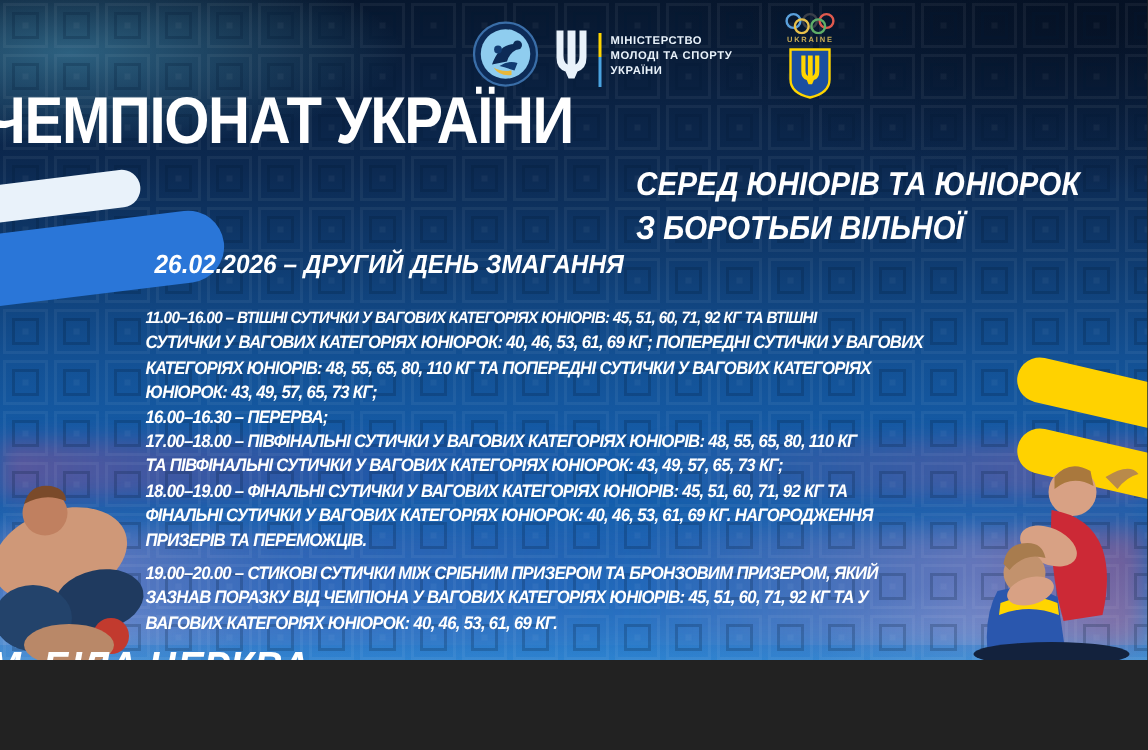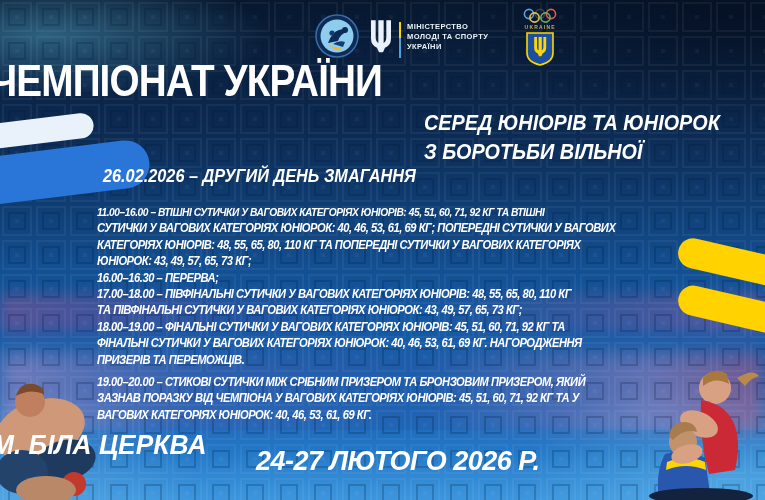--- a/index.html
+++ b/index.html
@@ -1,16 +1,16 @@
 <!DOCTYPE html>
 <html><head>
 <meta charset="utf-8">
 <style>
   html,body{margin:0;padding:0;background:#222;}
-  .poster{position:relative;width:765px;height:500px;overflow:hidden;
+  .poster{position:relative;width:765px;height:440px;overflow:hidden;
     font-family:"Liberation Sans",sans-serif;color:#fff;
     background:linear-gradient(180deg,#07172e 0%,#0a2141 14%,#0c2a52 26%,#0f3c71 40%,#135093 54%,#155ba6 66%,#1560ae 78%,#1a6dbf 90%,#2e86d2 100%);}
   .layer{position:absolute;left:0;top:0;width:765px;height:500px;pointer-events:none;}
   .streaks{background:
       radial-gradient(ellipse 320px 90px at 6% 7%, rgba(74,152,186,.55), transparent 70%),
       radial-gradient(ellipse 420px 160px at 97% 3%, rgba(3,10,24,.5), transparent 70%),
       radial-gradient(ellipse 260px 140px at 2% 97%, rgba(130,195,235,.5), transparent 70%),
       radial-gradient(ellipse 300px 150px at 95% 96%, rgba(120,200,240,.55), transparent 70%);}
   .band{position:absolute;width:765px;pointer-events:none;}
   .band-a{top:294px;height:38px;filter:blur(7px);

